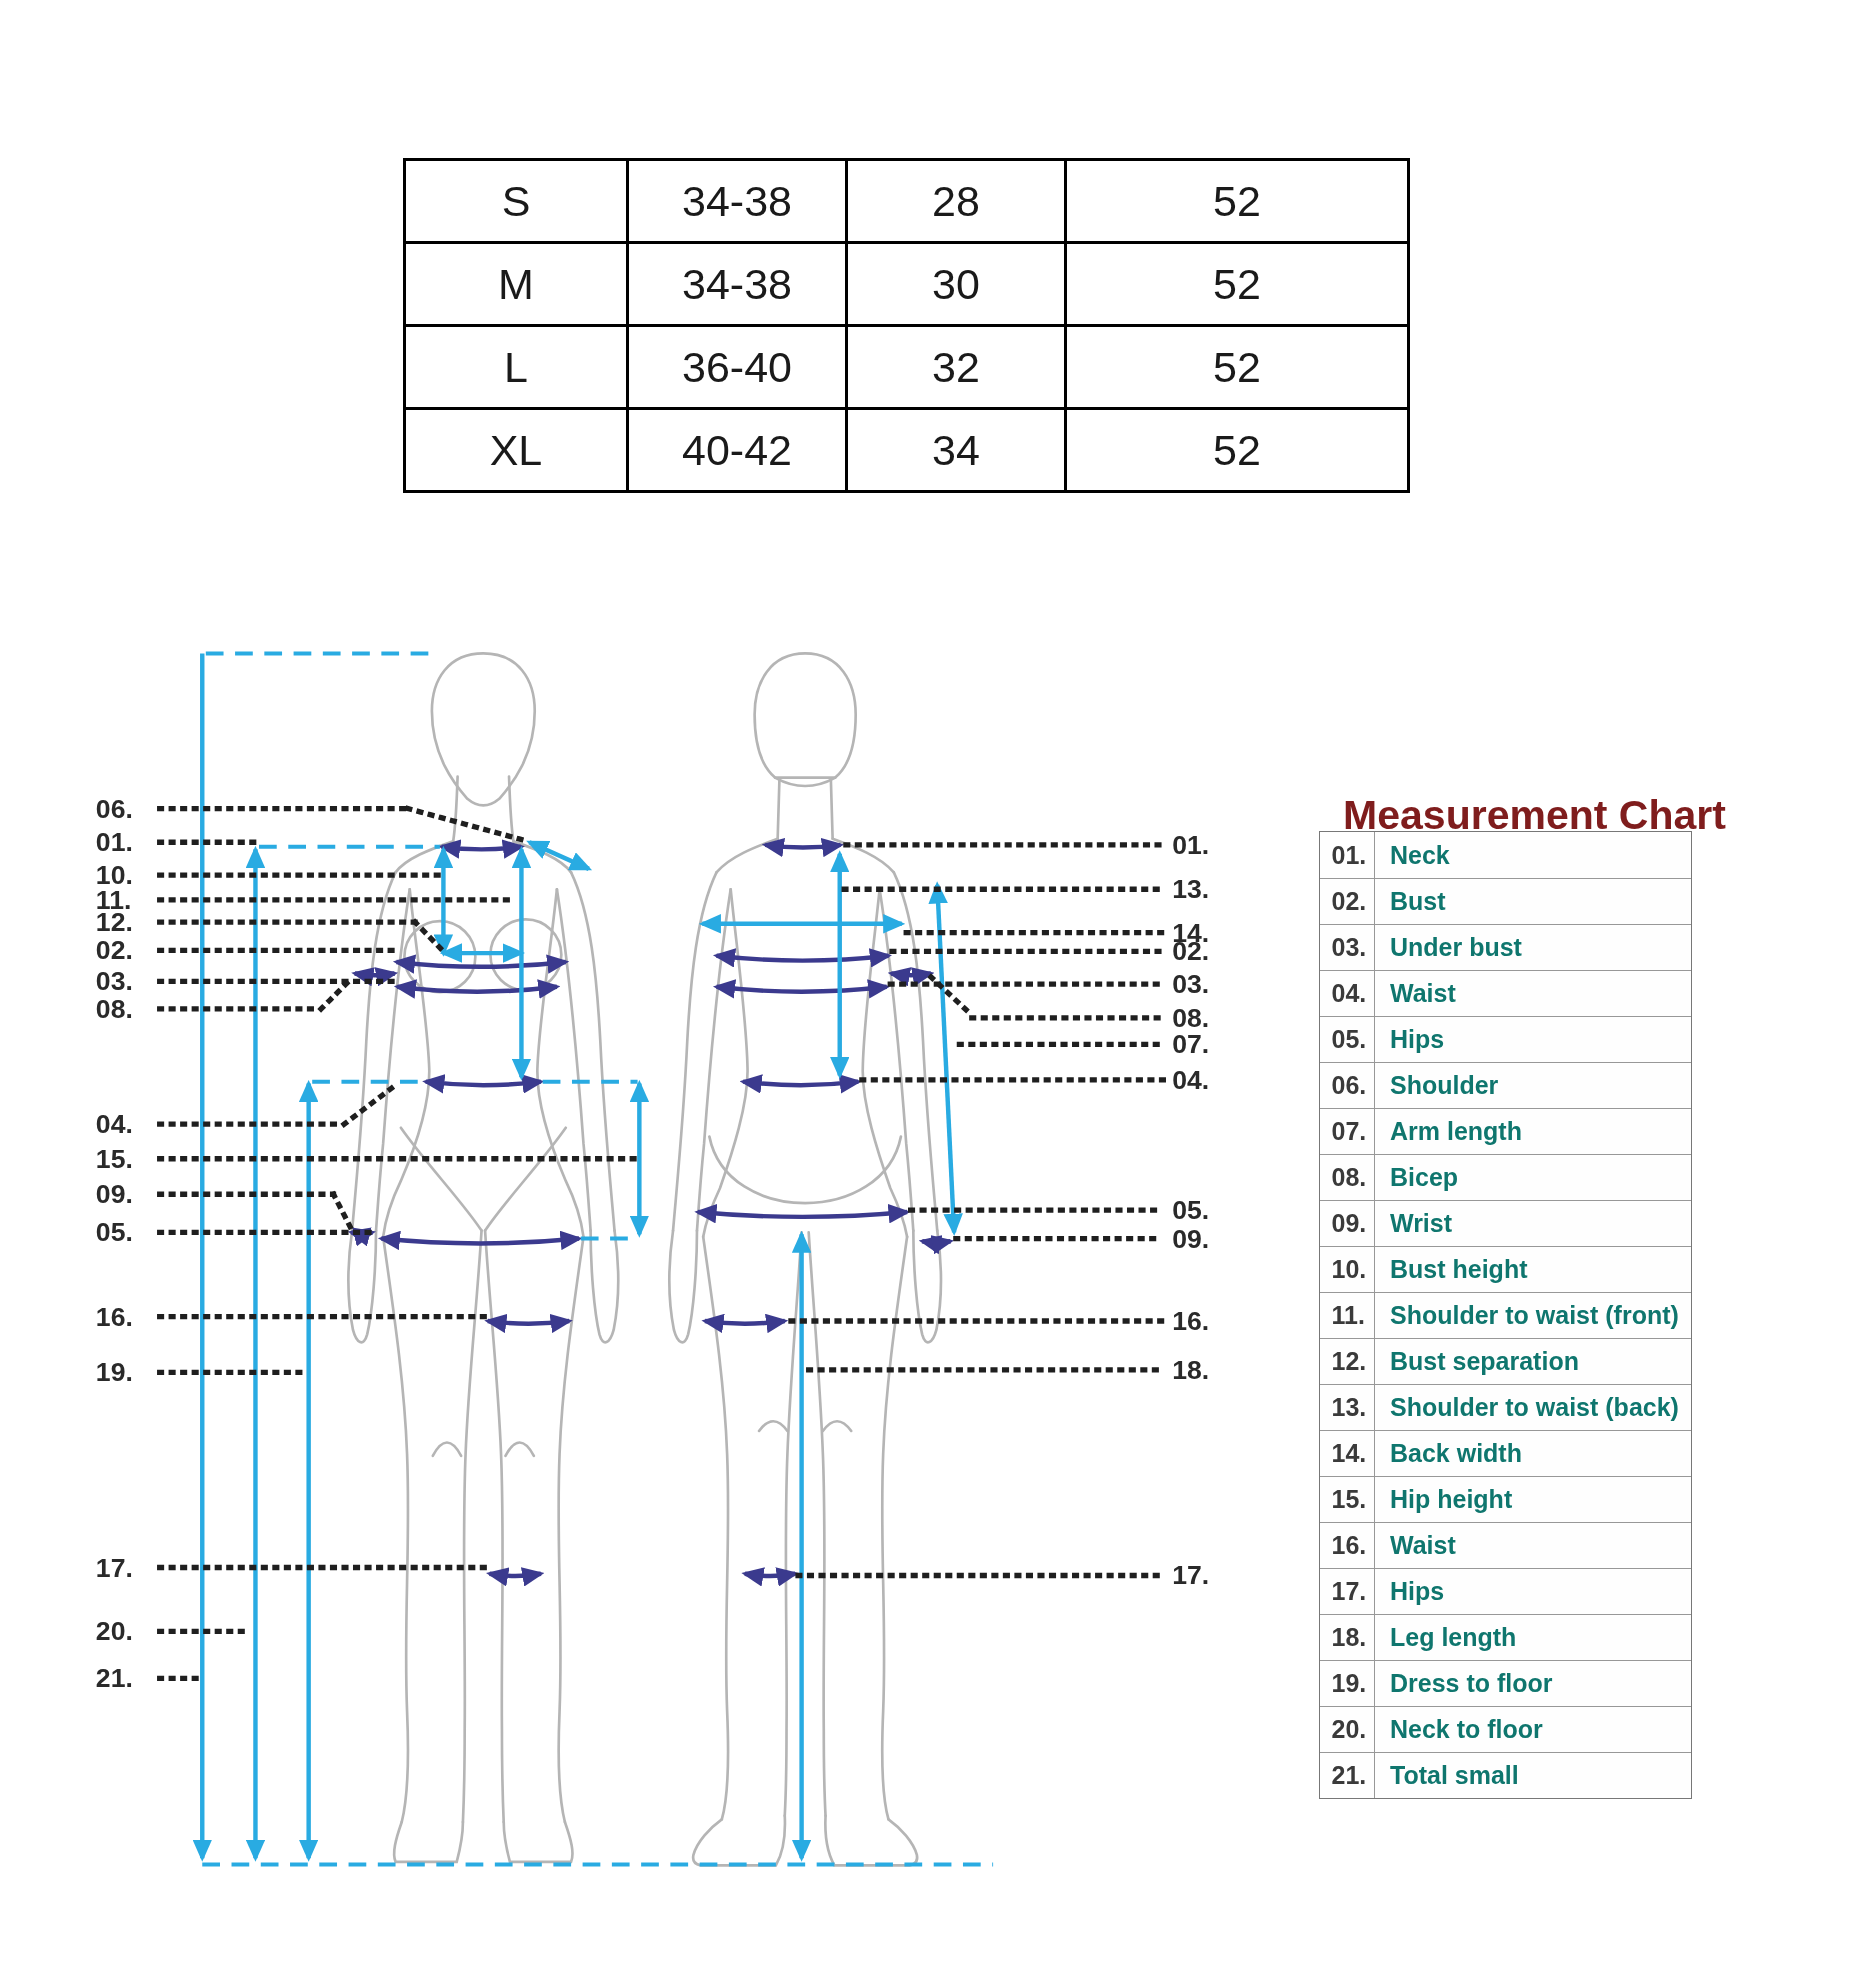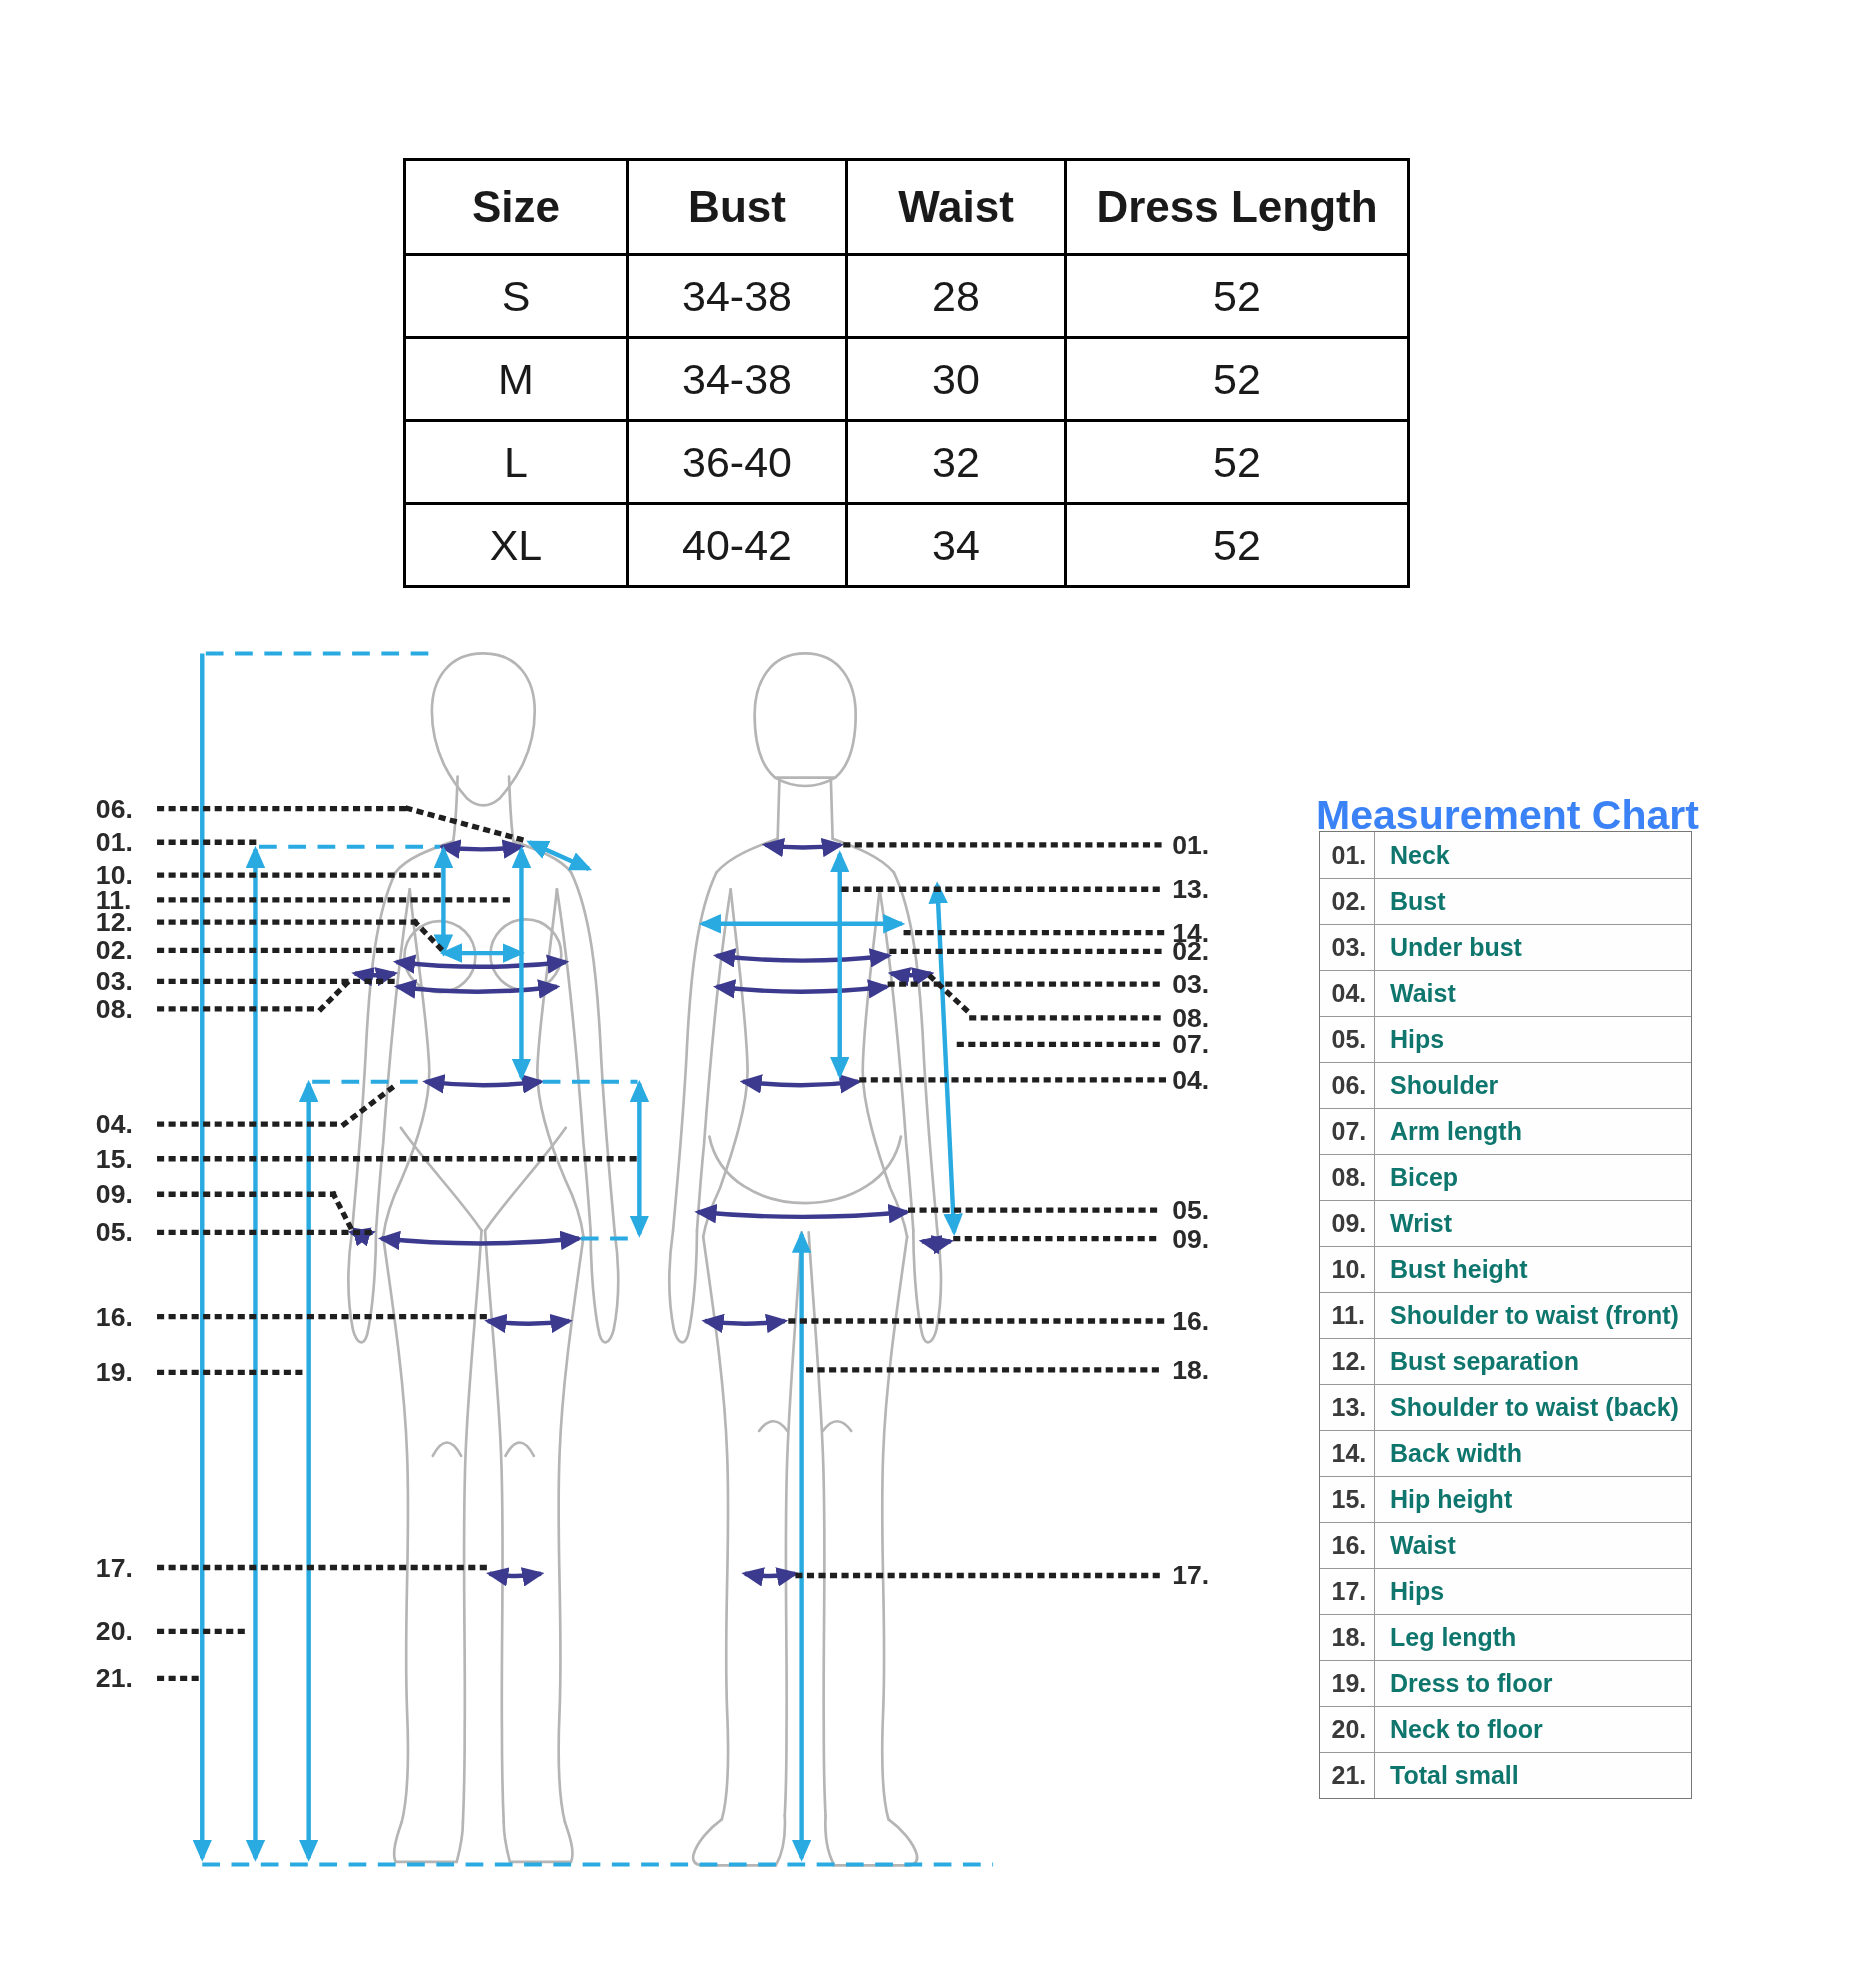--- a/index.html
+++ b/index.html
@@ -198,26 +198,20 @@
 
 
   <table class="size-table">
     <colgroup>
         <col class="col-size">
         <col class="col-bust">
         <col class="col-waist">
         <col class="col-dl">
       </colgroup>
     <tbody>
-        <tr>
-      <th>Size</th>
-      <th>Bust</th>
-      <th>Waist</th>
-      <th>Dress Length</th>
-    </tr>
     <tr>
       <td>S</td>
       <td>34-38</td>
       <td>28</td>
       <td>52</td>
     </tr>
     <tr>
       <td>M</td>
       <td>34-38</td>
       <td>30</td>
@@ -231,21 +225,21 @@
     </tr>
     <tr>
       <td>XL</td>
       <td>40-42</td>
       <td>34</td>
       <td>52</td>
     </tr>
   </tbody>
     </table>
 
-  <div class="mc-title" style="color: #3b82f6;">Measurement Chart</div>
+  <div class="mc-title" style="color: #7f1d1d; margin-left: 27px;">Measurement Chart</div>
   <div class="mc-table" id="mc-table">
       <div class="mc-row">
         <div class="mc-num">01.</div>
         <div class="mc-label">Neck</div>
       </div>
       <div class="mc-row">
         <div class="mc-num">02.</div>
         <div class="mc-label">Bust</div>
       </div>
       <div class="mc-row">

